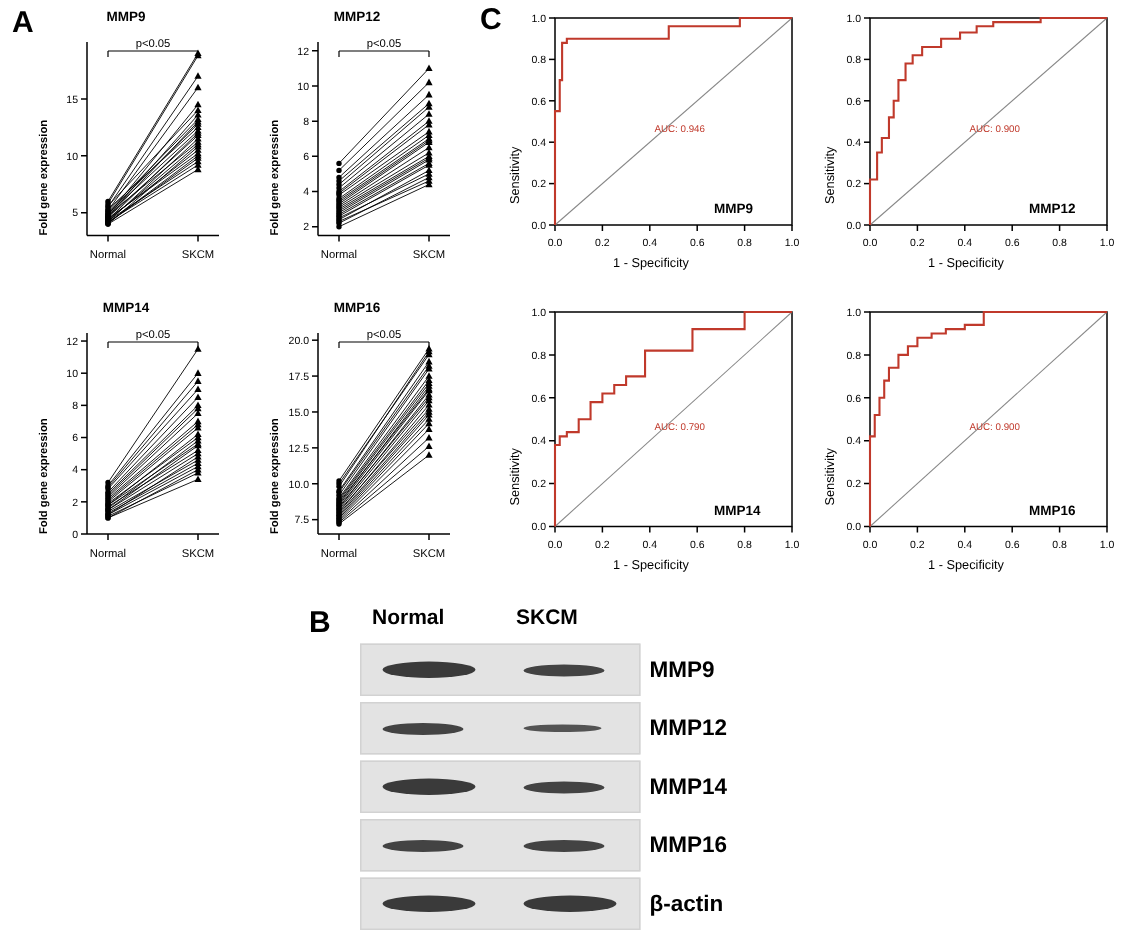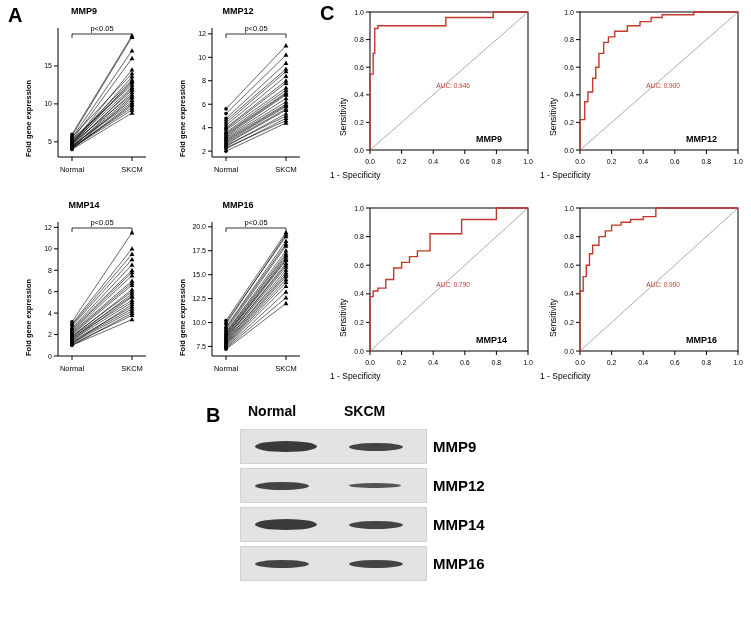--- a/index.html
+++ b/index.html
@@ -9,21 +9,21 @@
   .paired{position:absolute;}
   .paired .title{position:absolute;top:0;left:0;width:100%;text-align:center;font-size:9px;font-weight:bold;}
   .paired .ylab{position:absolute;font-size:7.5px;font-weight:bold;transform:rotate(-90deg);transform-origin:left top;white-space:nowrap;}
   .paired svg{position:absolute;top:0;left:0;}
   .tick-lbl{font-size:7px;font-family:"Liberation Sans",sans-serif;}
   .axis-lbl{font-size:7.5px;font-family:"Liberation Sans",sans-serif;}
   .pval{font-size:7.5px;font-family:"Liberation Sans",sans-serif;}
   
   .roc{position:absolute;}
   .roc svg{position:absolute;top:0;left:0;}
-  .roc .xlab{position:absolute;font-size:8.5px;width:100%;}
+  .roc .xlab{position:absolute;font-size:8.5px;text-align:center;width:100%;}
   .roc .ylab{position:absolute;font-size:8.5px;transform:rotate(-90deg);transform-origin:left top;white-space:nowrap;}
   .roc .name{position:absolute;font-size:9px;font-weight:bold;}
   .auc{font-size:6.5px;fill:#c0392b;font-family:"Liberation Sans",sans-serif;}
   
   #blot{position:absolute;left:240px;top:425px;width:185px;}
   .blot-hdr{position:absolute;font-size:14px;font-weight:bold;}
   .blot-row{position:relative;width:185px;height:33px;background:#e3e3e3;margin-bottom:4px;border:1px solid #d2d2d2;}
   .blot-label{position:absolute;left:192px;font-size:15px;font-weight:bold;white-space:nowrap;line-height:33px;top:0;}
   .band{position:absolute;background:#3a3a3a;border-radius:50%;}
 </style>
@@ -601,14 +601,19 @@
       <div class="blot-row">
         <div class="band" style="left: 14px; top: 11px; width: 62px; height: 11px; opacity: 1;"></div>
         <div class="band" style="left: 108px; top: 12.5px; width: 54px; height: 8px; opacity: 0.95;"></div>
         <div class="blot-label">MMP14</div>
       </div>
       <div class="blot-row">
         <div class="band" style="left: 14px; top: 12.5px; width: 54px; height: 8px; opacity: 0.95;"></div>
         <div class="band" style="left: 108px; top: 12.5px; width: 54px; height: 8px; opacity: 0.95;"></div>
         <div class="blot-label">MMP16</div>
       </div>
+      <div class="blot-row">
+        <div class="band" style="left: 14px; top: 11px; width: 62px; height: 11px; opacity: 1;"></div>
+        <div class="band" style="left: 108px; top: 11px; width: 62px; height: 11px; opacity: 1;"></div>
+        <div class="blot-label">β-actin</div>
+      </div>
     </div>
 </div>
 
 </body></html>

